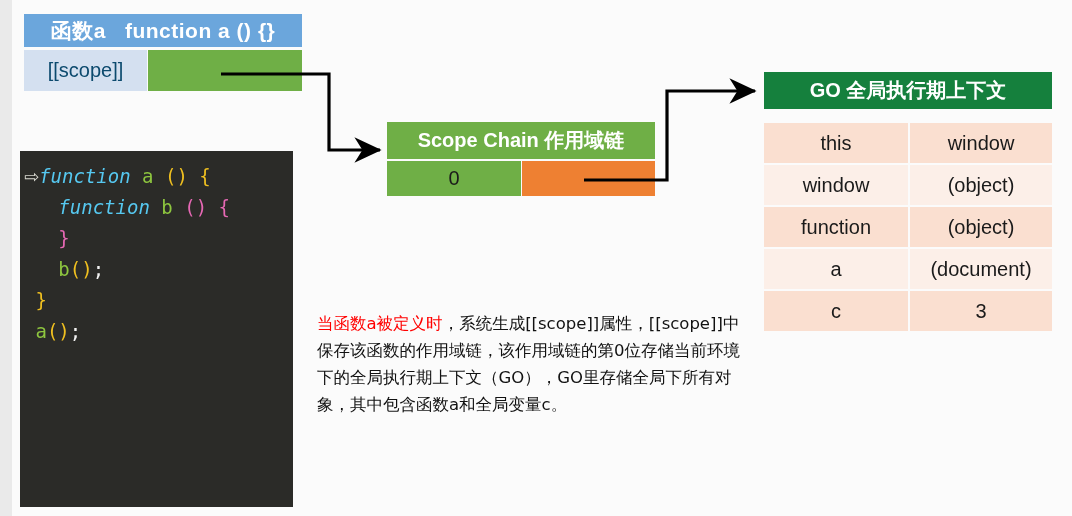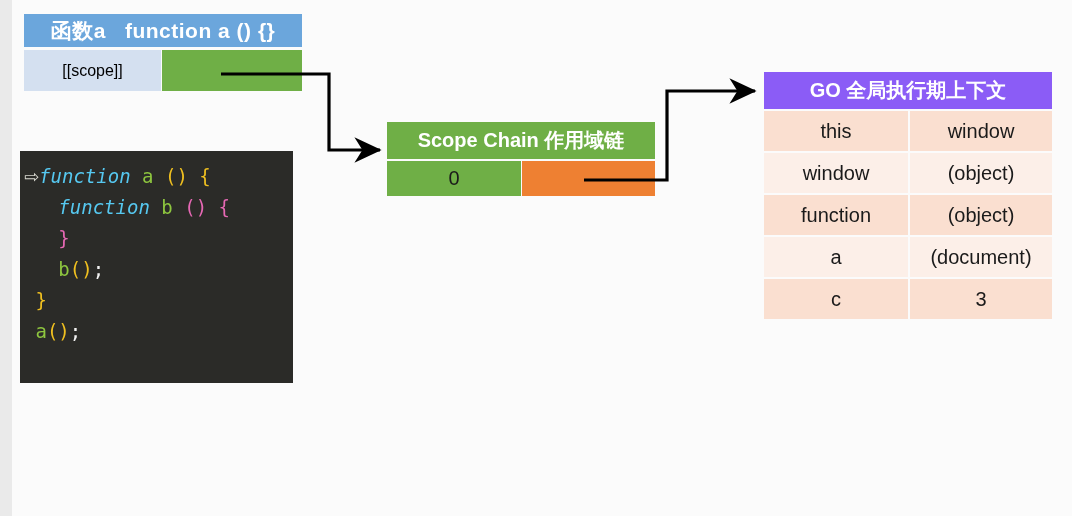--- a/index.html
+++ b/index.html
@@ -41,41 +41,41 @@
     justify-content: center;
     letter-spacing: 0.5px;
     white-space: pre;
   }
   #fn-scope-row {
     display: flex;
     height: 41px;
     margin-top: 3px;
   }
   #fn-scope-label {
-    width: 137px;
+    width: 123px;
     background: #d4e0f0;
-    color: #000000;
-    font-size: 16px;
+    color: #0c4a6e;
+    font-size: 20px;
     display: flex;
     align-items: center;
     justify-content: center;
   }
   #fn-scope-value {
     flex: 1;
     background: #6faf46;
     margin-left: 1px;
   }
 
   
   #code-block {
     position: absolute;
     left: 8px;
     top: 151px;
     width: 273px;
-    height: 232px;
+    height: 356px;
     background: #2b2b28;
     font-family: "DejaVu Sans Mono", "Liberation Mono", monospace;
     font-size: 19px;
     line-height: 31px;
     padding: 10px 0 0 0;
     box-sizing: border-box;
     overflow: hidden;
   }
   .code-line {
     white-space: pre;
@@ -139,30 +139,30 @@
 
   
   #go-table {
     position: absolute;
     left: 752px;
     top: 72px;
     width: 288px;
   }
   #go-header {
     height: 37px;
-    background: #8b5cf6;
+    background: #15803d;
     color: #ffffff;
     font-size: 20px;
     font-weight: bold;
     display: flex;
     align-items: center;
     justify-content: center;
     white-space: pre;
   }
-  #go-rows { margin-top: 2px; }
+  #go-rows { margin-top: 14px; }
   .go-row {
     display: flex;
     height: 40px;
   }
   .go-row + .go-row { margin-top: 2px; }
   .go-cell {
     display: flex;
     align-items: center;
     justify-content: center;
     font-size: 20px;
@@ -244,20 +244,21 @@
         <div class="go-cell go-key">a</div>
         <div class="go-cell go-val">(document)</div>
       </div>
       <div class="go-row row-a">
         <div class="go-cell go-key">c</div>
         <div class="go-cell go-val">3</div>
       </div>
     </div>
   </div>
 
+  <div id="explain"><span class="hl">当函数a被定义时</span><span>，系统生成[[scope]]属性，[[scope]]中保存该函数的作用域链，该作用域链的第0位存储当前环境下的全局执行期上下文（GO），GO里存储全局下所有对象，其中包含函数a和全局变量c。</span></div>
 
   <svg id="connectors" viewBox="0 0 1072 516" xmlns="http://www.w3.org/2000/svg">
     <defs>
       <marker id="arrowhead" markerWidth="9" markerHeight="9" refX="8" refY="4.5" orient="auto" markerUnits="strokeWidth">
         <path d="M0,0.5 L8.5,4.5 L0,8.5 L2.5,4.5 Z" fill="#000000"></path>
       </marker>
     </defs>
 
     <path d="M209,74 L317,74 L317,150 L368,150" stroke="#000000" stroke-width="3.2" fill="none" marker-end="url(#arrowhead)"></path>
 

